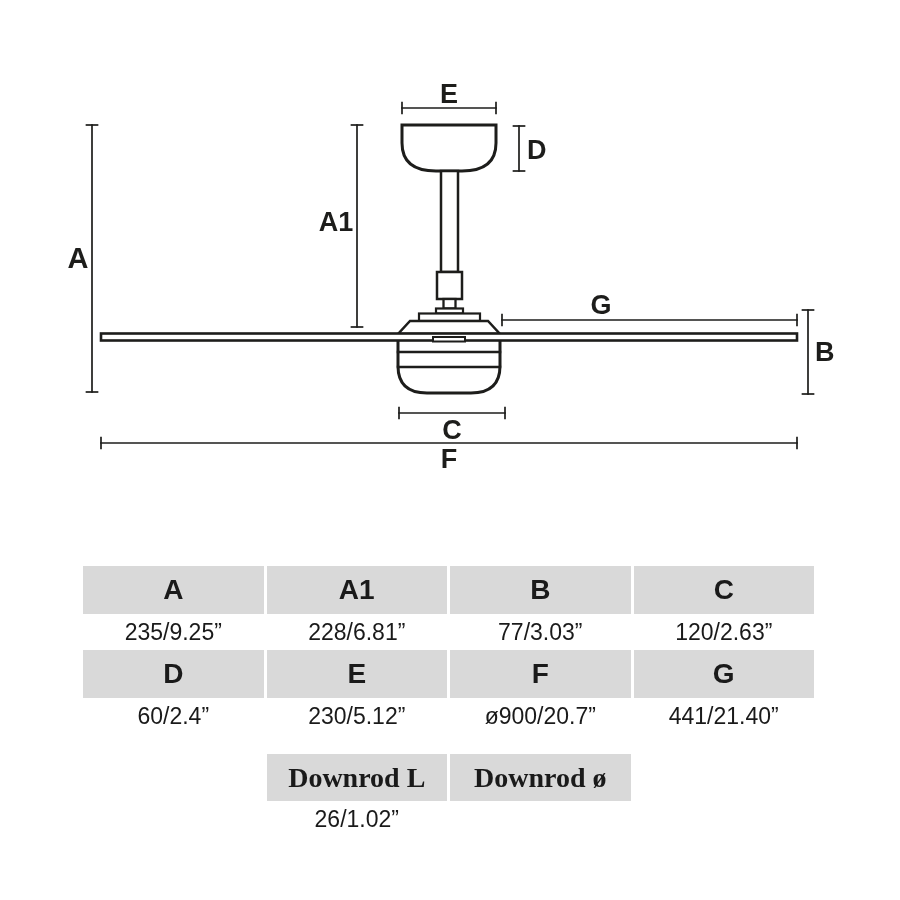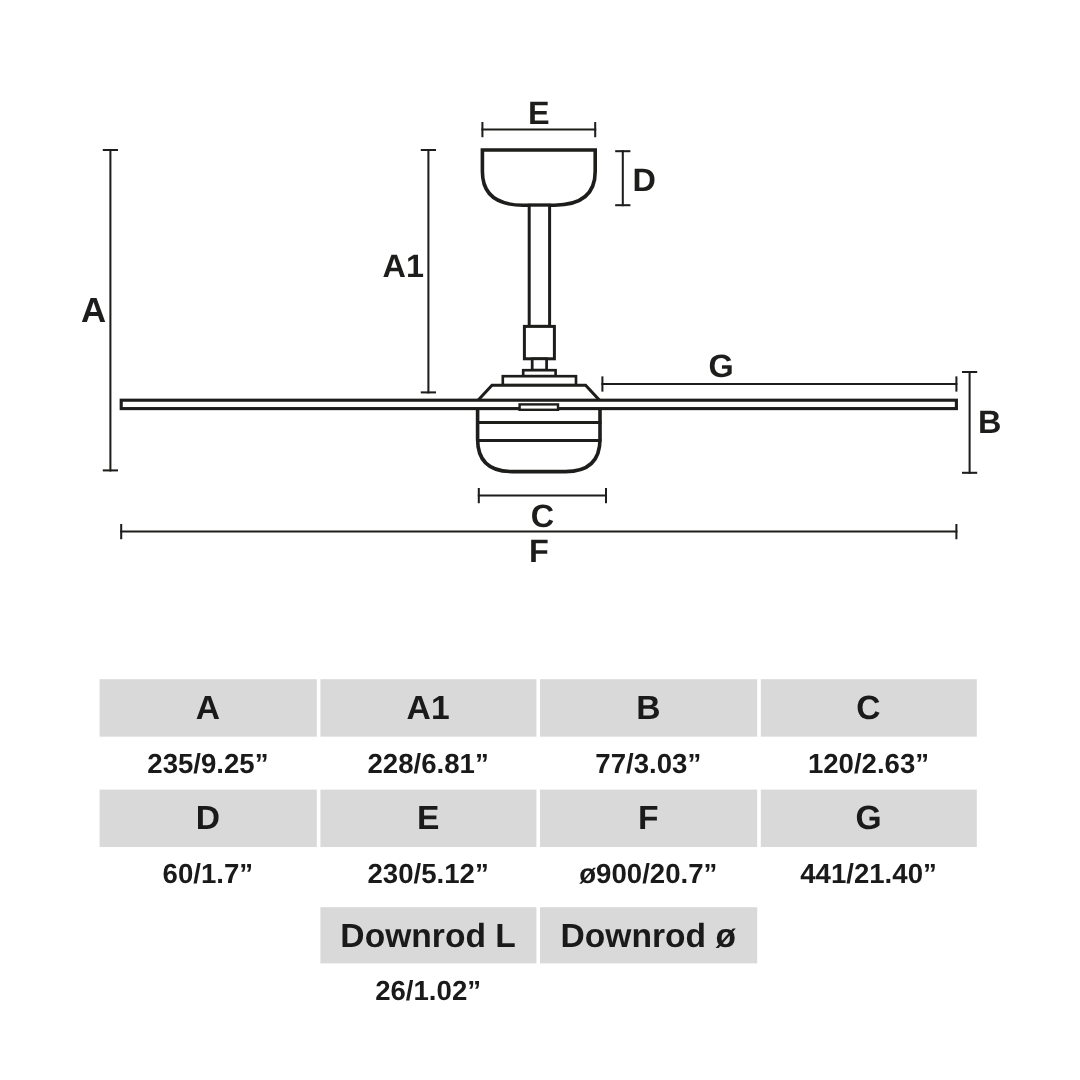--- a/index.html
+++ b/index.html
@@ -47,30 +47,31 @@
     white-space: nowrap;
   }
   .header-row .cell {
     background: #d9d9d9;
     height: 48px;
     font-weight: 700;
     font-size: 28px;
   }
   .value-row .cell {
     background: #ffffff;
-    height: 44px;
-    font-weight: 700;
+    height: 36px;
+    font-weight: 400;
     font-size: 23px;
   }
   .header-row .cell.empty,
   .value-row .cell.empty {
     background: #ffffff;
   }
   .downrod-header {
-    margin-top: 6px;
+    margin-top: 20px;
+    font-family: Liberation Serif, serif;
   }
   .downrod-header .cell {
     height: 47px;
   }
 </style>
 </head>
 <body>
 
 <div class="page">
 
@@ -159,21 +160,21 @@
     </div>
 
     <div class="t-row header-row">
       <div class="cell">D</div>
       <div class="cell">E</div>
       <div class="cell">F</div>
       <div class="cell">G</div>
     </div>
 
     <div class="t-row value-row">
-      <div class="cell">60/1.7”</div>
+      <div class="cell">60/2.4”</div>
       <div class="cell">230/5.12”</div>
       <div class="cell">ø900/20.7”</div>
       <div class="cell">441/21.40”</div>
     </div>
 
     <div class="t-row header-row downrod-header">
       <div class="cell empty"></div>
       <div class="cell">Downrod L</div>
       <div class="cell">Downrod ø</div>
       <div class="cell empty"></div>

